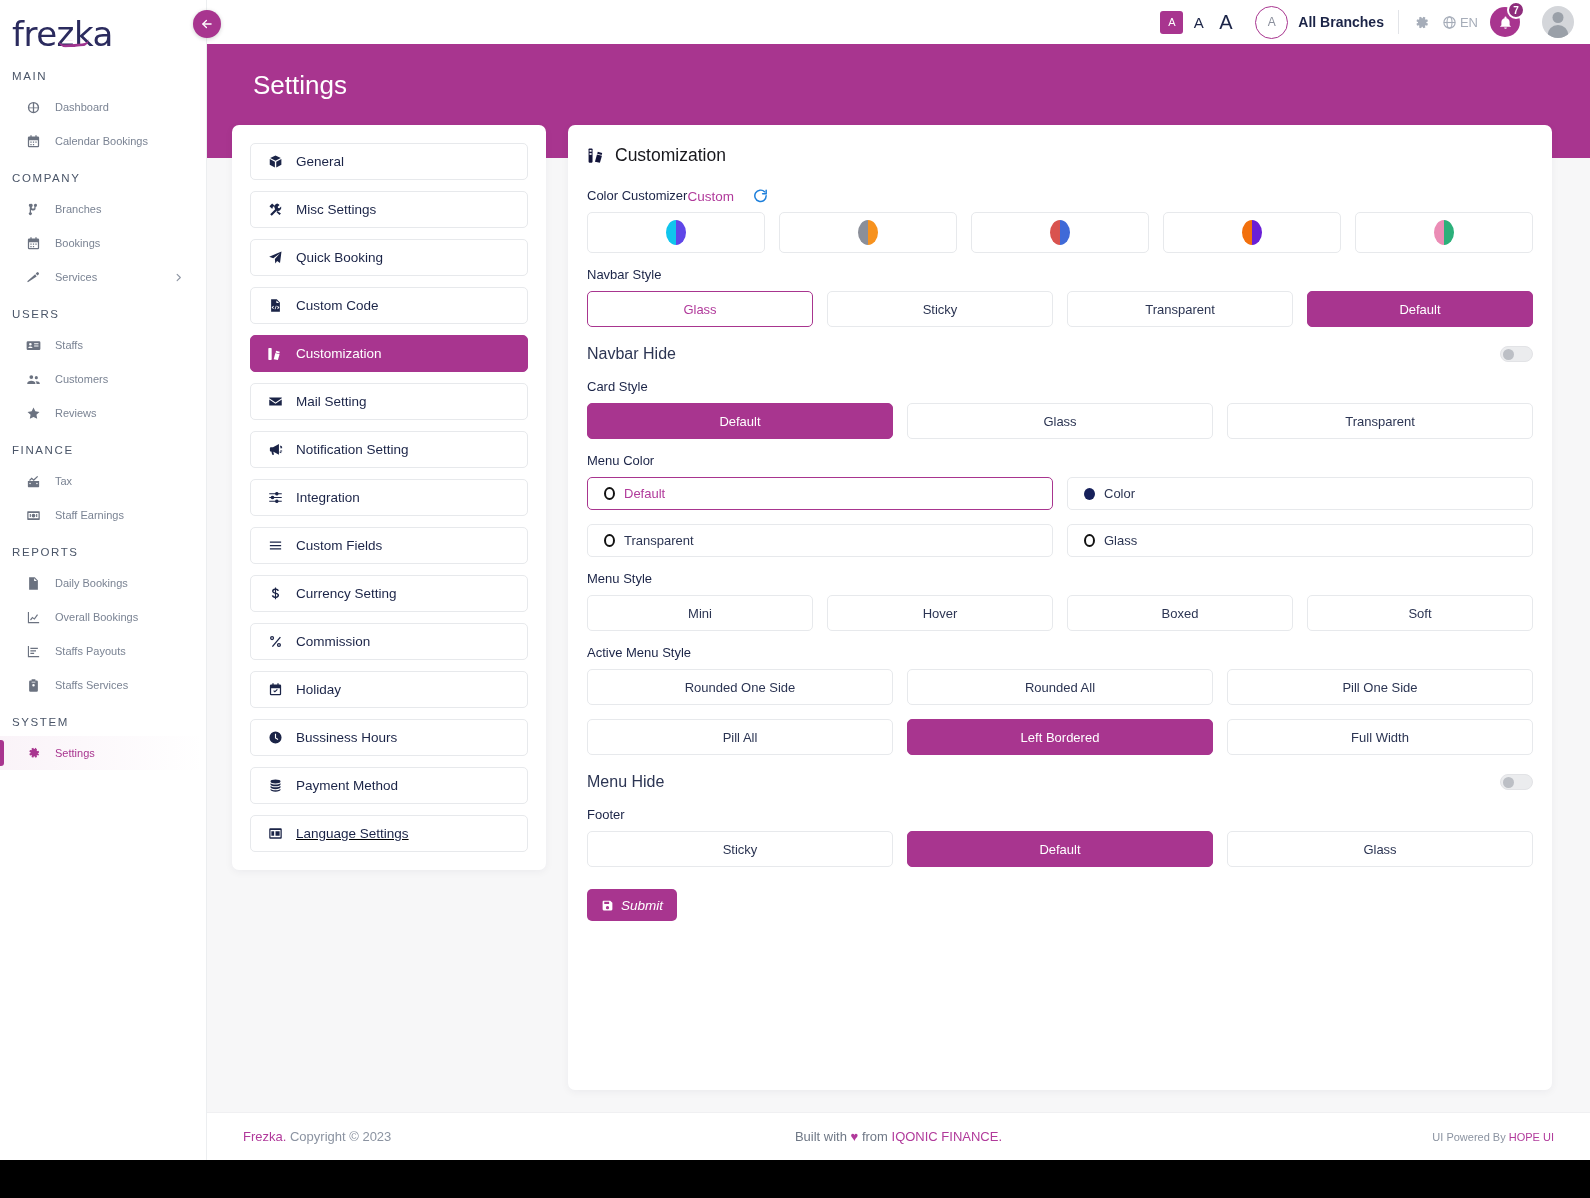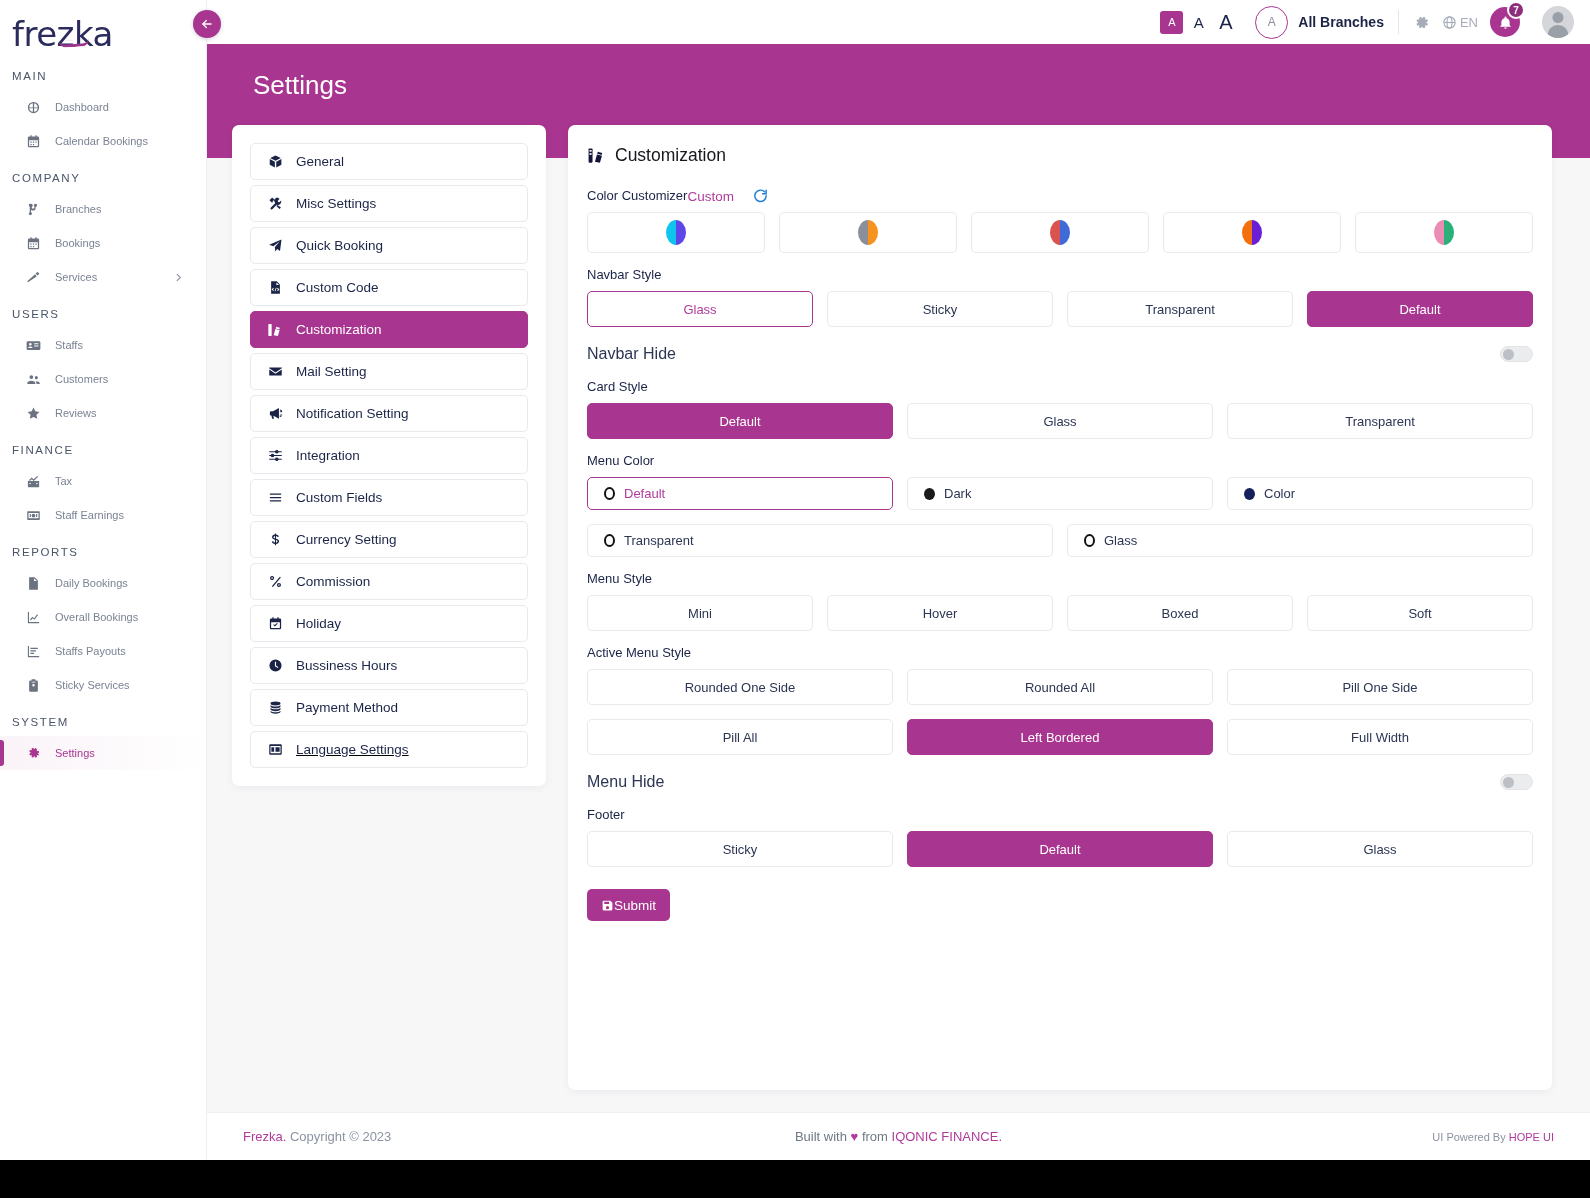--- a/index.html
+++ b/index.html
@@ -212,21 +212,21 @@
     padding: 18px;
     flex: none;
   }
   .tab-item {
     height: 37px;
     border: 1px solid #e7e9ec;
     border-radius: 5px;
     display: flex;
     align-items: center;
     padding-left: 15px;
-    margin-bottom: 5px;
+    margin-bottom: 11px;
     cursor: pointer;
     background: #fff;
   }
   .tab-item:last-child { margin-bottom: 0; text-decoration: underline; }
   .tab-item .t-icon {
     width: 18px; color: #1b2447; display: flex;
     align-items: center; justify-content: center; flex: none;
   }
   .tab-item .t-label {
     margin-left: 12px;
@@ -340,26 +340,27 @@
     width: 11px; height: 13px; border-radius: 50%;
     border: 2.4px solid #111; flex: none;
   }
   .dot-solid {
     width: 11px; height: 12px; border-radius: 50%;
     flex: none;
   }
 
   .submit-btn {
     margin-top: 22px;
-    display: inline-flex; align-items: center; 
+    display: inline-flex; align-items: center; gap: 7px;
     background: #a8358f; color: #fff;
     border: none; border-radius: 5px;
     height: 32px; padding: 8px 14px;
     font-size: 13.5px; cursor: pointer;
     font-family: "Liberation Sans", sans-serif;
+    font-style: italic;
   }
 
   
   .footer {
     position: absolute;
     left: 207px; bottom: 0;
     width: 1383px; height: 48px;
     background: #ffffff;
     display: flex; align-items: center;
     padding: 0 36px;
@@ -501,21 +502,21 @@
             </svg>
           </span>
           <span class="ni-label">Staffs Payouts</span>
         </div>
         <div class="nav-item">
           <span class="ni-icon">
             <svg width="15" height="15" viewBox="0 0 24 24" fill="currentColor">
               <path d="M9 2h6v2h2a2 2 0 0 1 2 2v14a2 2 0 0 1-2 2H7a2 2 0 0 1-2-2V6a2 2 0 0 1 2-2h2zm0 3.8V7h6V5.8zM12 9.5a2 2 0 1 0 0 4 2 2 0 0 0 0-4zM8 18c0-1.7 1.8-2.6 4-2.6s4 .9 4 2.6z"></path>
             </svg>
           </span>
-          <span class="ni-label">Sticky Services</span>
+          <span class="ni-label">Staffs Services</span>
         </div>
         <div class="nav-section">SYSTEM</div>
         <div class="nav-item active">
           <span class="ni-icon">
             <svg width="15" height="15" viewBox="0 0 24 24" fill="currentColor">
               <path d="M12 8.6a3.4 3.4 0 1 0 0 6.8 3.4 3.4 0 0 0 0-6.8zm8.3 4.5l-1.3-.5c0-.4 0-.8 0-1.2l1.3-.5a1 1 0 0 0 .6-1.2l-.5-1.4a1 1 0 0 0-1.2-.6l-1.3.5a8 8 0 0 0-.9-.9l.5-1.3a1 1 0 0 0-.6-1.2L15.5 3a1 1 0 0 0-1.2.6l-.5 1.3c-.4 0-.8 0-1.2 0l-.5-1.3A1 1 0 0 0 10.9 3L9.5 3.5a1 1 0 0 0-.6 1.2l.5 1.3c-.3.3-.6.6-.9.9l-1.3-.5a1 1 0 0 0-1.2.6l-.5 1.4a1 1 0 0 0 .6 1.2l1.3.5c0 .4 0 .8 0 1.2l-1.3.5a1 1 0 0 0-.6 1.2l.5 1.4a1 1 0 0 0 1.2.6l1.3-.5c.3.3.6.6.9.9l-.5 1.3a1 1 0 0 0 .6 1.2l1.4.5a1 1 0 0 0 1.2-.6l.5-1.3c.4 0 .8 0 1.2 0l.5 1.3a1 1 0 0 0 1.2.6l1.4-.5a1 1 0 0 0 .6-1.2l-.5-1.3c.3-.3.6-.6.9-.9l1.3.5a1 1 0 0 0 1.2-.6l.5-1.4a1 1 0 0 0-.6-1.2z"></path>
             </svg>
           </span>
           <span class="ni-label">Settings</span>
         </div>
@@ -795,24 +796,20 @@
 
         
         <div class="sec-label">Menu Color</div>
         <div id="menu-color-rows">
             <div class="radio-row">
               <div class="radio-box sel">
                 <span class="dot-ring" style="border-color: rgb(17, 17, 17);"></span>
                 <span class="rb-label">Default</span>
               </div>
               <div class="radio-box">
-                <span class="dot-solid" style="background: rgb(27, 27, 27);"></span>
-                <span class="rb-label">Dark</span>
-              </div>
-              <div class="radio-box">
                 <span class="dot-solid" style="background: rgb(22, 32, 90);"></span>
                 <span class="rb-label">Color</span>
               </div>
             </div>
             <div class="radio-row">
               <div class="radio-box">
                 <span class="dot-ring" style="border-color: rgb(17, 17, 17);"></span>
                 <span class="rb-label">Transparent</span>
               </div>
               <div class="radio-box">

